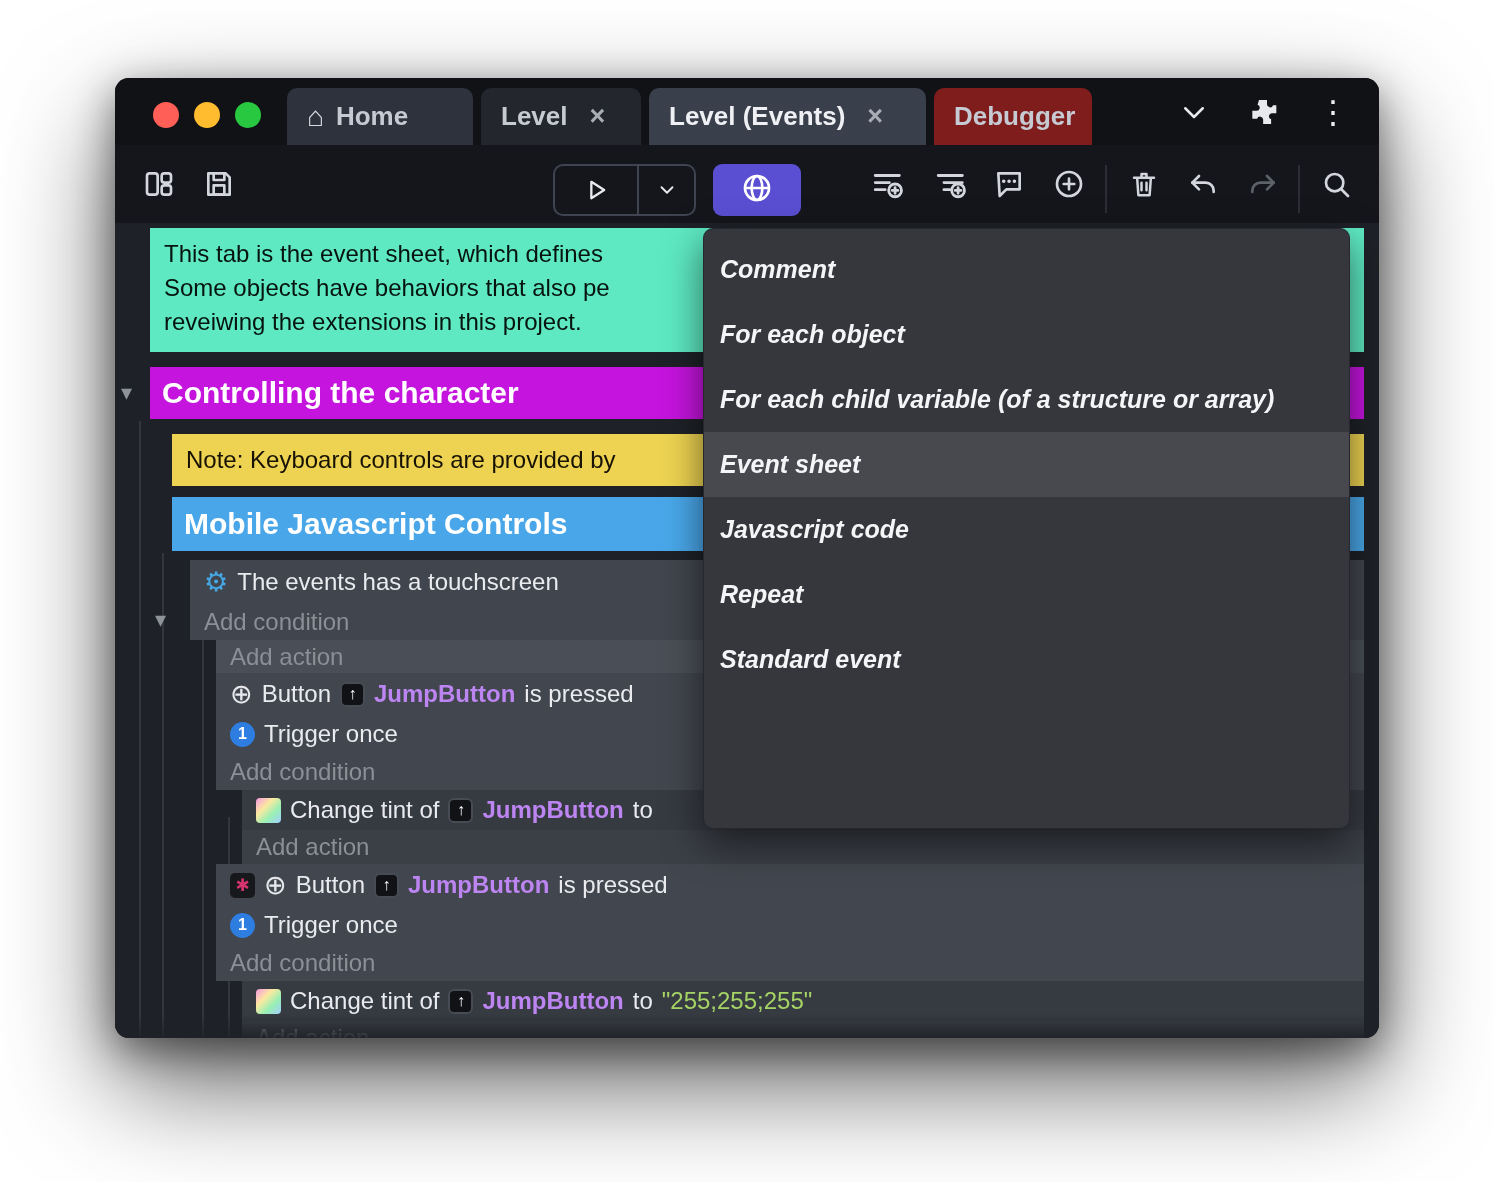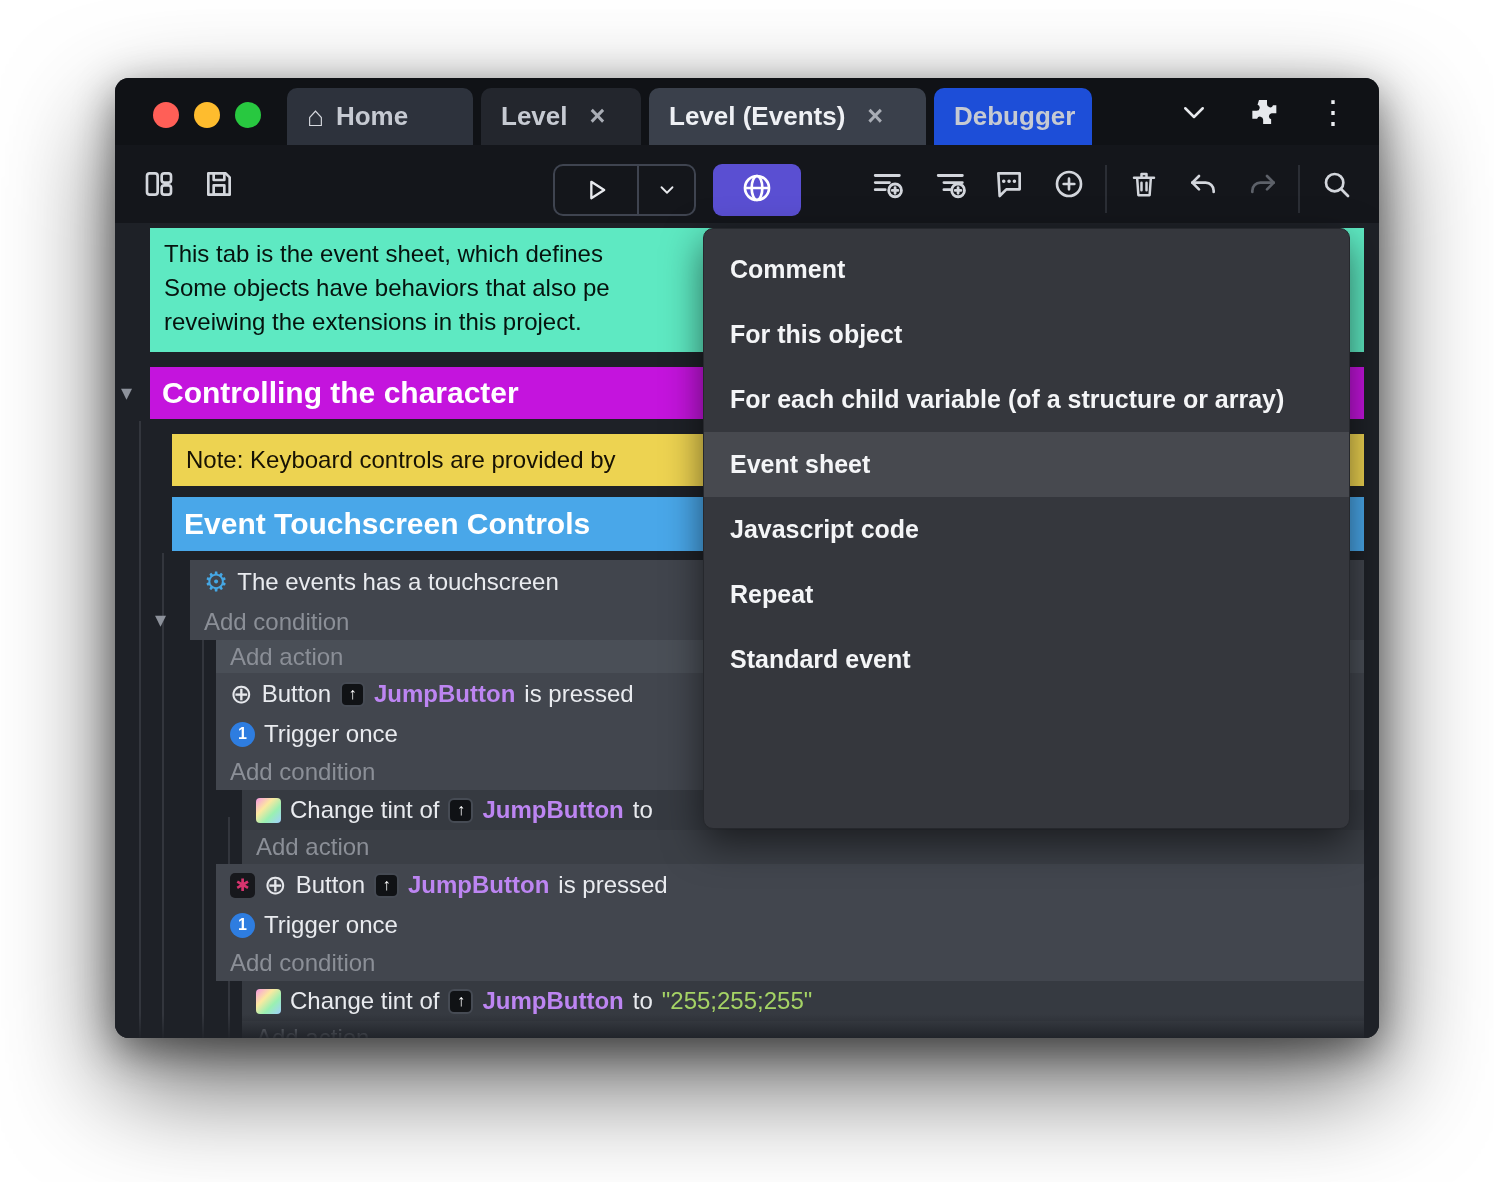--- a/index.html
+++ b/index.html
@@ -16,21 +16,21 @@
   .tabbar { position:absolute; left:0; top:0; right:0; height:67px; background:#101216; }
   .traffic { position:absolute; left:38px; top:24px; display:flex; gap:15px; }
   .traffic span { width:26px; height:26px; border-radius:50%; display:block; }
   .light-red{ background:var(--light-red,#ff5f57);} .light-yellow{background:var(--light-yellow,#febc2e);} .light-green{background:var(--light-green,#28c840);}
   .tab { position:absolute; top:10px; height:57px; border-radius:10px 10px 0 0; display:flex; align-items:center; gap:12px;
          padding:0 20px; color:#c6cad2; font-size:26px; font-weight:bold; cursor:default; }
   .tab .close { font-size:27px; color:#a9adb5; margin-left:10px; }
   .tab-home   { left:172px; width:186px; background:#2d323c; }
   .tab-level  { left:366px; width:160px; background:#23262d; }
   .tab-events { left:534px; width:277px; background:#3a404b; color:#eef0f4; }
-  .tab-debug  { left:819px; width:158px; background:#1d4ed8; }
+  .tab-debug  { left:819px; width:158px; background:#7f1d1d; }
   .home-glyph { font-size:28px; color:#d7dae0; }
   .tabbar-actions { position:absolute; right:0; top:0; height:67px; display:flex; align-items:center; gap:38px; padding-right:30px; color:#e7e9ed; }
   .tabbar-actions svg { display:block; }
   .dots-v { font-size:32px; color:#eceef2; line-height:1; }
 
   
   .toolbar { position:absolute; left:0; top:67px; right:0; height:78px; background:#14161b; display:flex; align-items:center; }
   .tool-icon { width:56px; height:56px; display:flex; align-items:center; justify-content:center; color:#d3d6dc; border-radius:8px; }
   .tool-icon.disabled { color:#5d6169; }
   .tb-abs { position:absolute; top:11px; }
@@ -93,22 +93,22 @@
   .guide { position:absolute; width:2px; background:#33363d; z-index:0; }
   .g1 { left:24px; top:198px; bottom:0; }
   .g2 { left:47px; top:330px; bottom:0; }
   .g3 { left:87px; top:417px; bottom:0; }
   .g4 { left:113px; top:594px; bottom:0; }
 
   
   .menu { position:absolute; left:588px; top:150px; width:647px; height:601px; background:#35373d;
           border:1px solid #26282d; border-radius:10px; box-shadow:0 14px 38px rgba(0,0,0,.55);
           z-index:50; padding:8px 0; list-style:none; }
-  .menu li { height:65px; display:flex; align-items:center; padding-left:26px; color:#f4f5f7;
-             font-size:25px; font-weight:bold; }
+  .menu li { height:65px; display:flex; align-items:center; padding-left:16px; color:#f4f5f7;
+             font-size:25px; font-weight:bold;font-style:italic; }
   .menu li.hl { background:#47494f; }
 
   svg { stroke:currentColor; fill:none; stroke-width:2; stroke-linecap:round; stroke-linejoin:round; }
   svg.filled { fill:currentColor; stroke:none; }
 </style>
 </head>
 <body>
 
 <div class="stage">
   <div class="window">
@@ -263,21 +263,21 @@
 
       <div class="row group-row group1">
         <span>Controlling the character</span>
       </div>
 
       <div class="row note-row">
         <span>Note: Keyboard controls are provided by</span>
       </div>
 
       <div class="row group-row group2">
-        <span>Event Touchscreen Controls</span>
+        <span>Mobile Javascript Controls</span>
       </div>
 
       <div class="row blk-cond r-touch1">
         <span class="pad">
           <span class="gear">⚙</span>
           <span>The events has a touchscreen</span>
         </span>
       </div>
       <div class="row blk-cond r-addc1">
         <span class="pad addlink">Add condition</span>
@@ -349,21 +349,21 @@
           <span class="str">"255;255;255"</span>
         </span>
       </div>
       <div class="row blk-addact2 r-a2l2">
         <span class="pad addlink">Add action</span>
       </div>
     </div>
 
     <ul class="menu">
       <li>Comment</li>
-      <li>For this object</li>
+      <li>For each object</li>
       <li>For each child variable (of a structure or array)</li>
       <li class="hl">Event sheet</li>
       <li>Javascript code</li>
       <li>Repeat</li>
       <li>Standard event</li>
     </ul>
 
   </div>
 </div>
 

